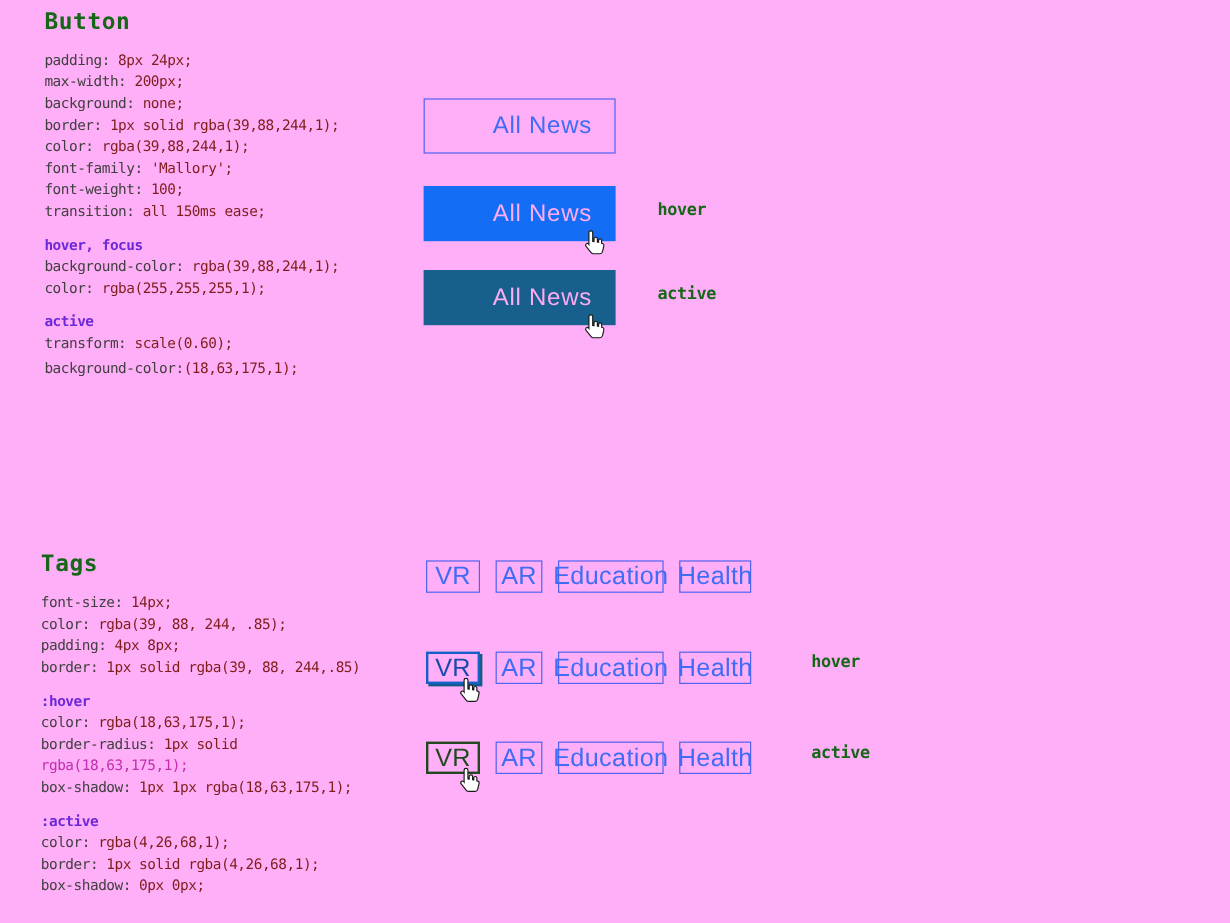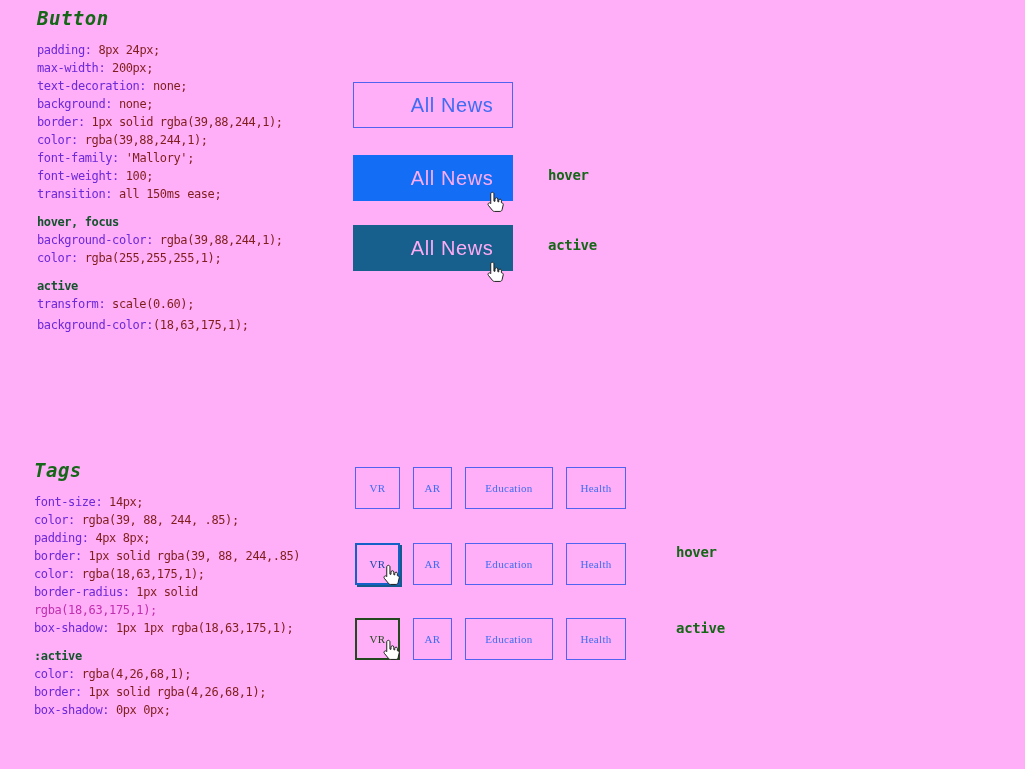--- a/index.html
+++ b/index.html
@@ -10,28 +10,27 @@
   }
   .root{position:absolute;inset:0;}
 
   
   .code-col{position:absolute;width:330px;}
   #button-code{left:37px;top:7px;}
   #tags-code{left:34px;top:459px;}
   .section-title{
     font-size:19px;font-weight:bold;color:#166618;margin:0 0 12px 0;
     letter-spacing:0.5px;
-    font-style:italic;
   }
   .code-line{
     font-size:12px;line-height:18px;white-space:pre;letter-spacing:-0.4px;
   }
-  .prop{color:#6d28d9;margin-top:40px;}
+  .prop{color:#404040;margin-top:40px;}
   .val{color:#7f1d1d;}
-  .code-line.head{color:#14532d;font-weight:bold;margin-top:10px;}
+  .code-line.head{color:#6d28d9;font-weight:bold;margin-top:10px;}
   .code-line.cont{color:#c02fae;}
   .gap-sm{margin-top:3px;}
 
   
   .allnews-btn{
     position:absolute;left:353px;width:160px;height:46px;box-sizing:border-box;
     display:flex;align-items:center;justify-content:center;
     font-family:"Liberation Sans", sans-serif;font-size:20px;letter-spacing:0.6px;
     cursor:pointer;
     padding-left:44px;
@@ -48,23 +47,23 @@
   #btn-active-label{left:548px;top:237px;}
   #tag-hover-label{left:676px;top:544px;}
   #tag-active-label{left:676px;top:620px;}
 
   
   .tag-row{position:absolute;left:355px;display:flex;gap:13px;}
   #tag-row-default{top:467px;}
   #tag-row-hover{top:543px;}
   #tag-row-active{top:618px;}
   .tag{
-    height:42px;box-sizing:border-box;display:flex;align-items:center;justify-content:center;
+    height:27px;box-sizing:border-box;display:flex;align-items:center;justify-content:center;
     border:1px solid #4f63f0;color:#3e6cf4;background:transparent;
-    font-family:Liberation Serif, serif;font-size:11px;letter-spacing:0.3px;
+    font-family:Liberation Sans, sans-serif;font-size:21px;letter-spacing:0.3px;
     cursor:pointer;
   }
   .tag.w-vr{width:45px}.tag.w-ar{width:39px}.tag.w-edu{width:88px}.tag.w-health{width:60px}
   .tag.is-hover{
     border:2px solid #1560c6;color:#1a49ae;
     box-shadow:2px 2px 0 0 #155a8c;
   }
   .tag.is-active{
     border:2px solid #23471f;color:#23471f;
   }
@@ -79,41 +78,41 @@
 </style>
 </head>
 <body>
 
 <div class="root">
 
   <div class="code-col" id="button-code">
     <h2 class="section-title">Button</h2>
     <div class="code-line"><span class="prop">padding:</span><span class="val"> 8px 24px;</span></div>
     <div class="code-line"><span class="prop">max-width:</span><span class="val"> 200px;</span></div>
-    <div class="code-line"><span class="prop">text-decoration:</span><span class="val"> none;</span></div>
     <div class="code-line"><span class="prop">background:</span><span class="val"> none;</span></div>
     <div class="code-line"><span class="prop">border:</span><span class="val"> 1px solid rgba(39,88,244,1);</span></div>
     <div class="code-line"><span class="prop">color:</span><span class="val"> rgba(39,88,244,1);</span></div>
     <div class="code-line"><span class="prop">font-family:</span><span class="val"> 'Mallory';</span></div>
     <div class="code-line"><span class="prop">font-weight:</span><span class="val"> 100;</span></div>
     <div class="code-line"><span class="prop">transition:</span><span class="val"> all 150ms ease;</span></div>
     <div class="code-line head">hover, focus</div>
     <div class="code-line"><span class="prop">background-color:</span><span class="val"> rgba(39,88,244,1);</span></div>
     <div class="code-line"><span class="prop">color:</span><span class="val"> rgba(255,255,255,1);</span></div>
     <div class="code-line head">active</div>
     <div class="code-line"><span class="prop">transform:</span><span class="val"> scale(0.60);</span></div>
     <div class="code-line gap-sm"><span class="prop">background-color:</span><span class="val">(18,63,175,1);</span></div>
   </div>
 
   <div class="code-col" id="tags-code">
     <h2 class="section-title">Tags</h2>
     <div class="code-line"><span class="prop">font-size:</span><span class="val"> 14px;</span></div>
     <div class="code-line"><span class="prop">color:</span><span class="val"> rgba(39, 88, 244, .85);</span></div>
     <div class="code-line"><span class="prop">padding:</span><span class="val"> 4px 8px;</span></div>
     <div class="code-line"><span class="prop">border:</span><span class="val"> 1px solid rgba(39, 88, 244,.85)</span></div>
+    <div class="code-line head">:hover</div>
     <div class="code-line"><span class="prop">color:</span><span class="val"> rgba(18,63,175,1);</span></div>
     <div class="code-line"><span class="prop">border-radius:</span><span class="val"> 1px solid</span></div>
     <div class="code-line cont">rgba(18,63,175,1);</div>
     <div class="code-line"><span class="prop">box-shadow:</span><span class="val"> 1px 1px rgba(18,63,175,1);</span></div>
     <div class="code-line head">:active</div>
     <div class="code-line"><span class="prop">color:</span><span class="val"> rgba(4,26,68,1);</span></div>
     <div class="code-line"><span class="prop">border:</span><span class="val"> 1px solid rgba(4,26,68,1);</span></div>
     <div class="code-line"><span class="prop">box-shadow:</span><span class="val"> 0px 0px;</span></div>
   </div>
 

